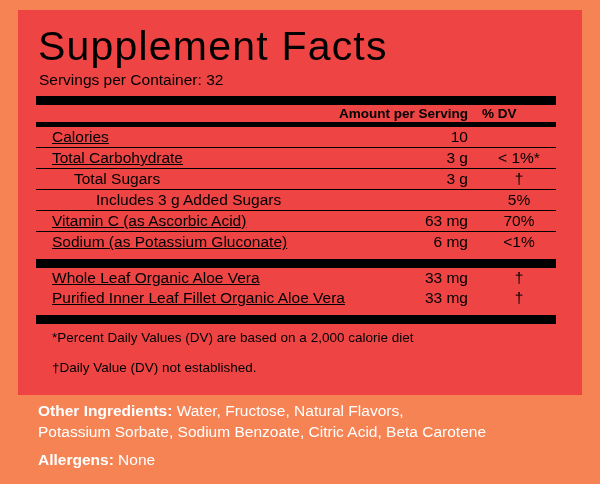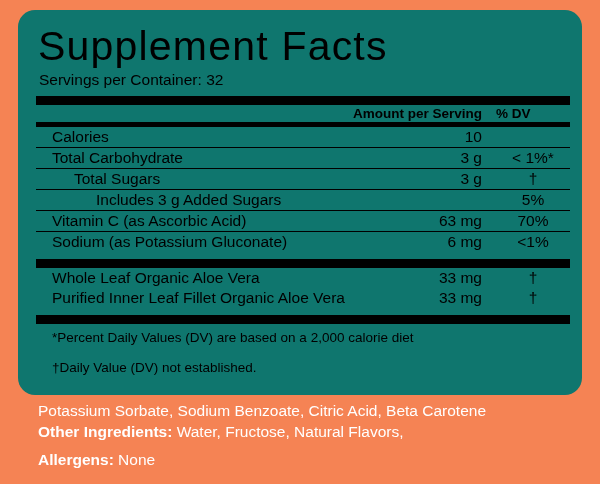--- a/index.html
+++ b/index.html
@@ -18,24 +18,23 @@
     width: 600px;
     height: 484px;
     box-sizing: border-box;
   }
   .panel {
     position: absolute;
     left: 18px;
     top: 10px;
     width: 564px;
     height: 385px;
-    background: #0f766e;
+    background: #ef4444;
     box-sizing: border-box;
-    padding: 14px 12px 6px 18px;
-    border-radius: 17px;
+    padding: 14px 26px 6px 18px;
   }
   .title {
     font-size: 41px;
     line-height: 44px;
     letter-spacing: 1.2px;
     color: #000;
     font-weight: normal;
     margin: 0 0 2px 2px;
     white-space: nowrap;
   }
@@ -83,21 +82,21 @@
   }
   .hdr-amt {
     text-align: left;
     padding-right: 14px !important;
     white-space: nowrap;
   }
   .hdr-dv {
     text-align: left;
     white-space: nowrap;
   }
-  .indent0 { padding-left: 16px !important; }
+  .indent0 { padding-left: 16px !important; text-decoration: underline; }
   .indent1 { padding-left: 38px !important; }
   .indent2 { padding-left: 60px !important; }
   .row-line td {
     border-bottom: 1px solid #000;
   }
   .noline td { border-bottom: none; }
   .footnotes {
     font-size: 13.5px;
     line-height: 17px;
     color: #000;
@@ -197,23 +196,23 @@
 
     <div class="rule-thick"></div>
 
     <div class="footnotes">*Percent Daily Values (DV) are based on a 2,000 calorie diet</div>
     <div class="footnotes" style="margin-top:13px">†Daily Value (DV) not established.</div>
 
   </div>
 
   <div class="bottom">
     <div class="other-ing">
-      <span class="sp-block">Potassium Sorbate, Sodium Benzoate, Citric Acid, Beta Carotene</span>
       <span class="sp-block">
         <b>Other Ingredients:</b><span> Water, Fructose, Natural Flavors,</span>
       </span>
+      <span class="sp-block">Potassium Sorbate, Sodium Benzoate, Citric Acid, Beta Carotene</span>
     </div>
     <div class="allergens">
       <b>Allergens:</b><span> None</span>
     </div>
   </div>
 
 </div>
 
 </body></html>

